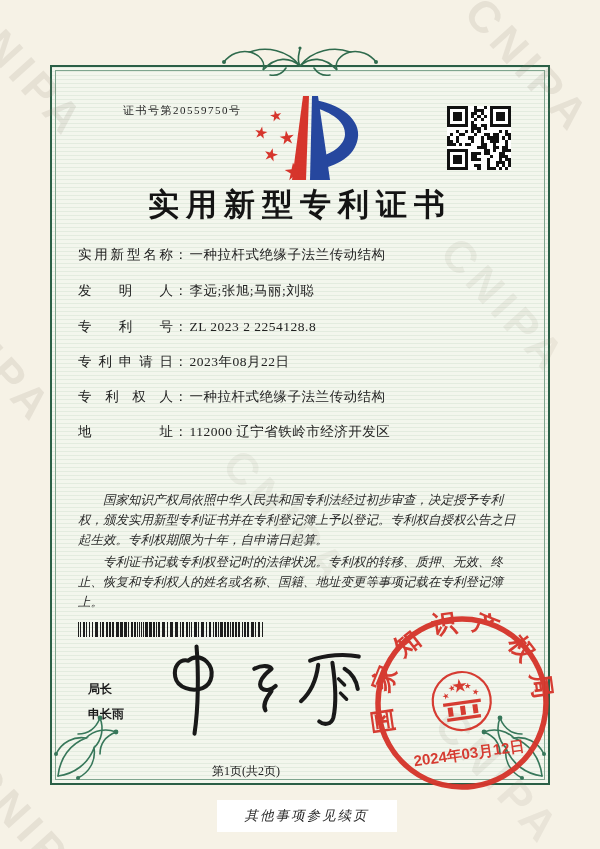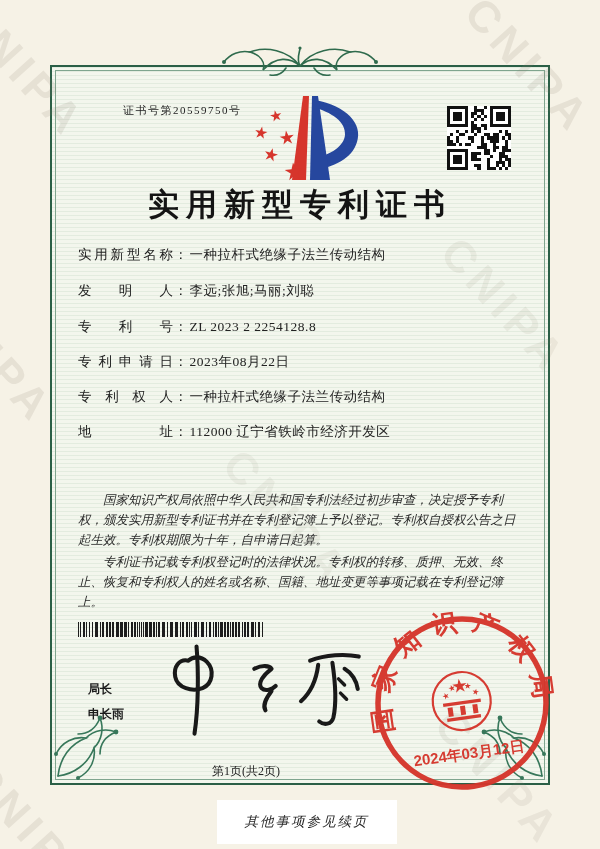--- a/index.html
+++ b/index.html
@@ -63,21 +63,21 @@
   
   .barcode { position:absolute; left:78px; top:622px; width:188px; height:15px; z-index:2; }
   .sig-block { position:absolute; left:88px; top:681px; z-index:2;
     font-family:"Liberation Sans","DejaVu Sans",sans-serif; font-weight:700; font-size:12px; color:#1c1c1c; }
   .sig-block .name { margin-top:8px; }
   .signature { position:absolute; left:158px; top:630px; width:218px; height:112px; z-index:2; }
   .seal { position:absolute; left:370px; top:611px; width:184px; height:184px; z-index:5; opacity:0.96; }
   .page-info { position:absolute; left:0; top:763px; width:492px; z-index:2;
     text-align:center; font-size:12px; color:#222; }
   .continuation { position:absolute; left:0; top:800px; width:600px; z-index:2; text-align:center; }
-  .continuation .band { display:inline-block; background:#ffffff; padding:13px 28px;
+  .continuation .band { display:inline-block; background:#ffffff; padding:7px 28px;
     font-size:13.5px; font-style:italic; letter-spacing:2px; color:#2a2a2a;margin-left:13px; }
 </style>
 </head>
 <body>
 
 <div class="page">
 
   <div class="wm w1">CNIPA</div>
   <div class="wm w2">CNIPA</div>
   <div class="wm w3">CNIPA</div>

